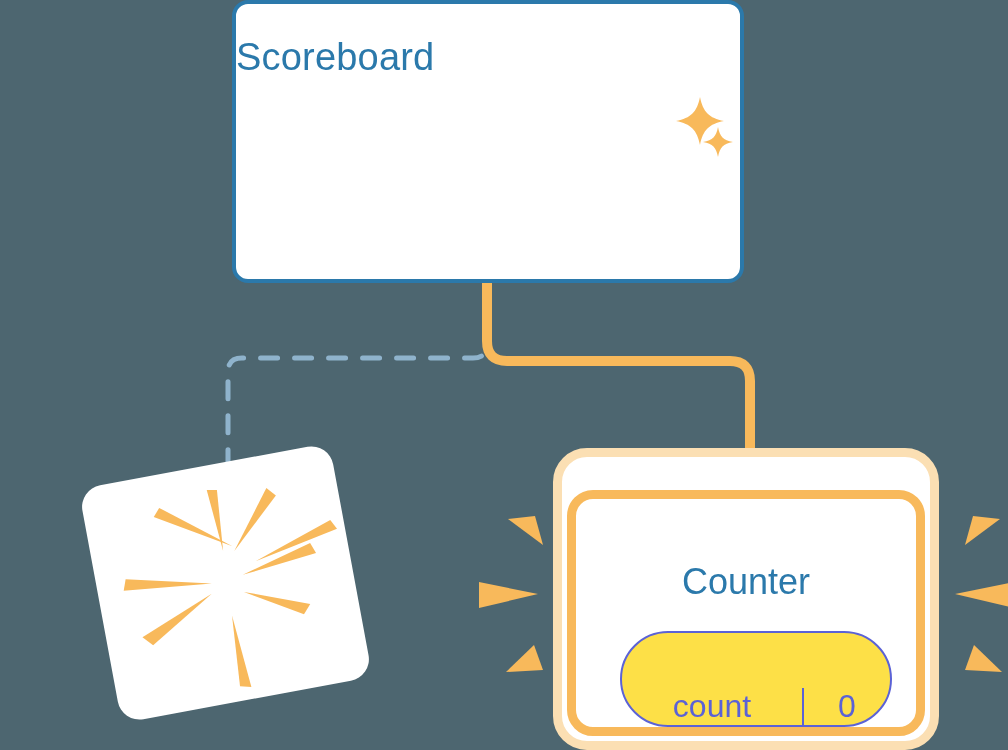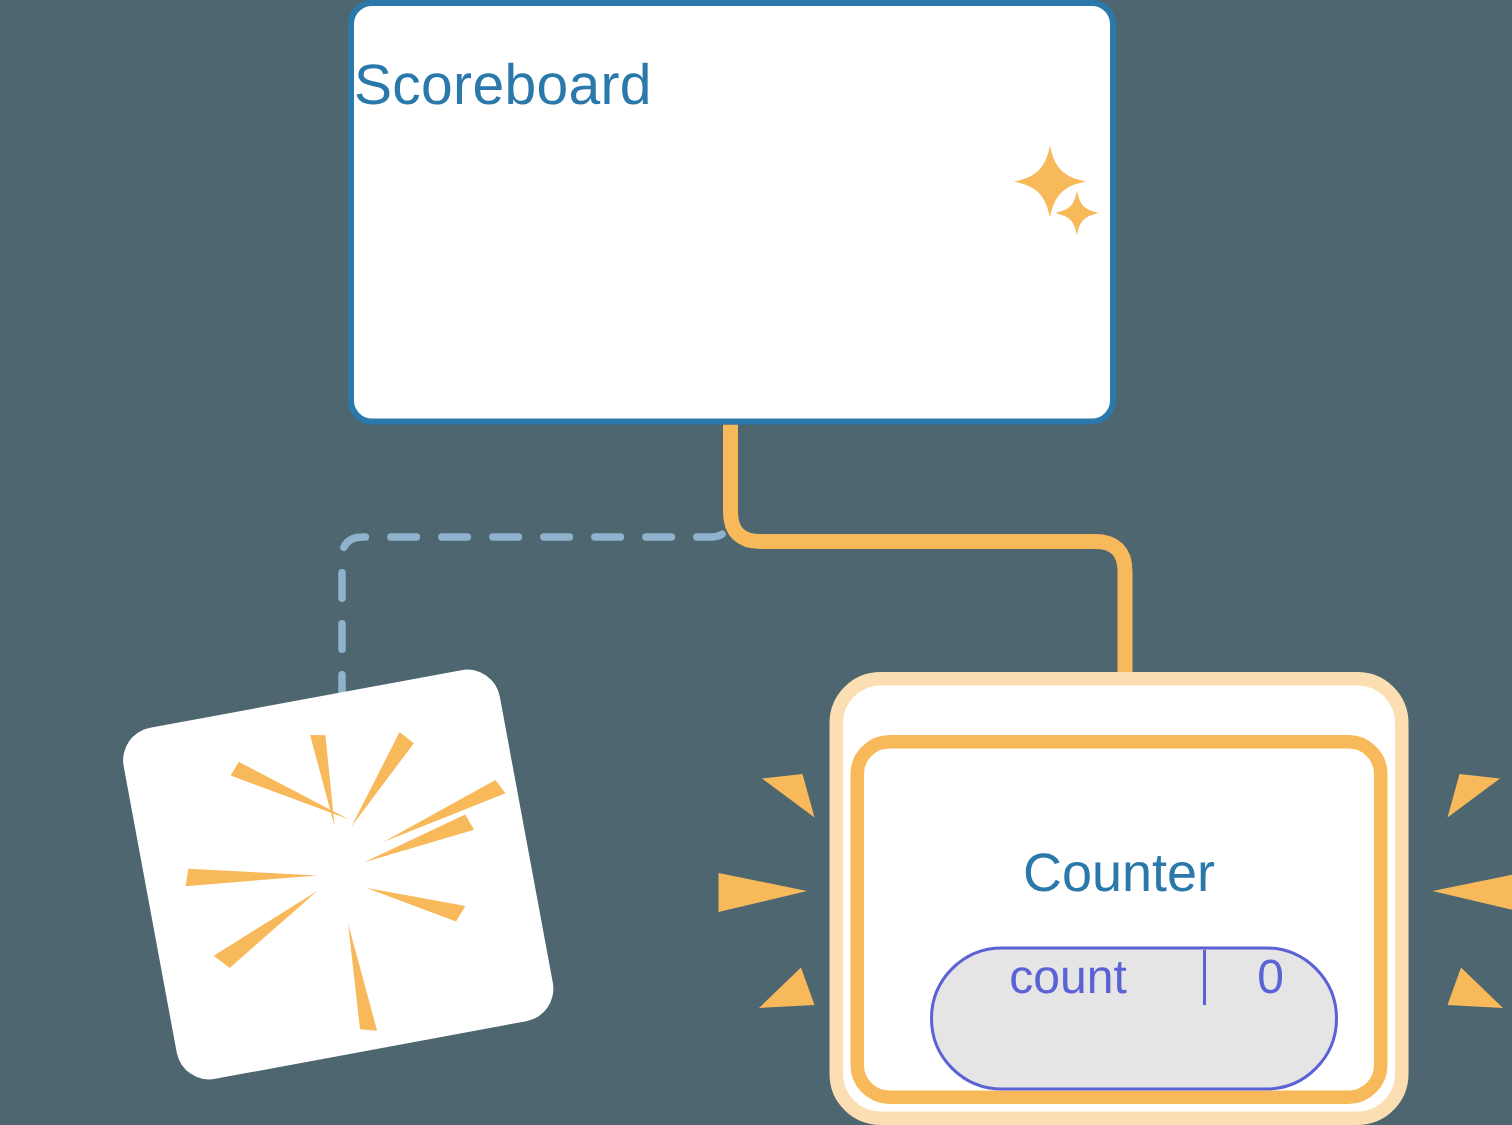--- a/index.html
+++ b/index.html
@@ -125,23 +125,23 @@
   }
   .pill-plain {
     position: absolute;
     left: 44px;
     top: 132px;
     width: 272px;
     height: 96px;
     border: 2px solid #5b62d6;
     border-radius: 48px;
     box-sizing: border-box;
-    background: #e5e5e5;
-    display: flex;
-    align-items: flex-start;
+    background: #fde047;
+    display: flex;
+    align-items: flex-end;
     overflow: hidden;
   }
   .pill-plain-key {
     flex: 0 0 180px;
     display: flex;
     align-items: center;
     justify-content: center;
     font-size: 32px;
     color: #5b62d6;
     border-right: 2px solid #5b62d6;

